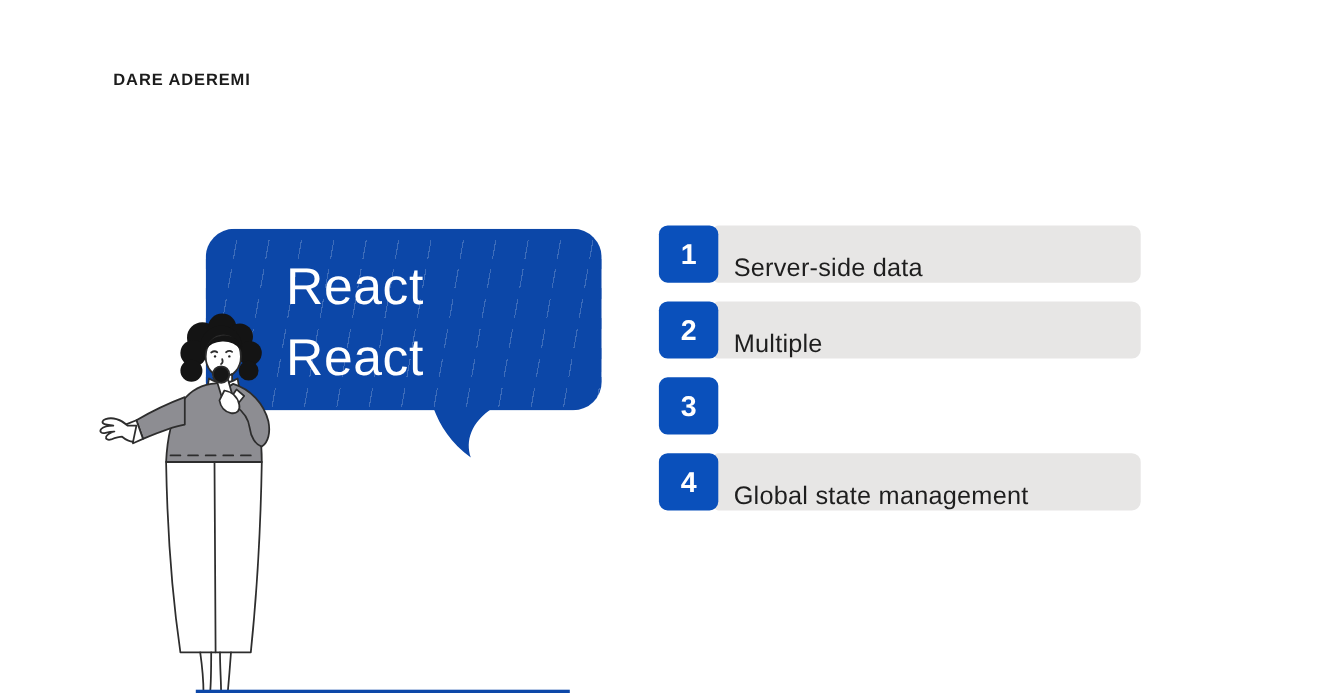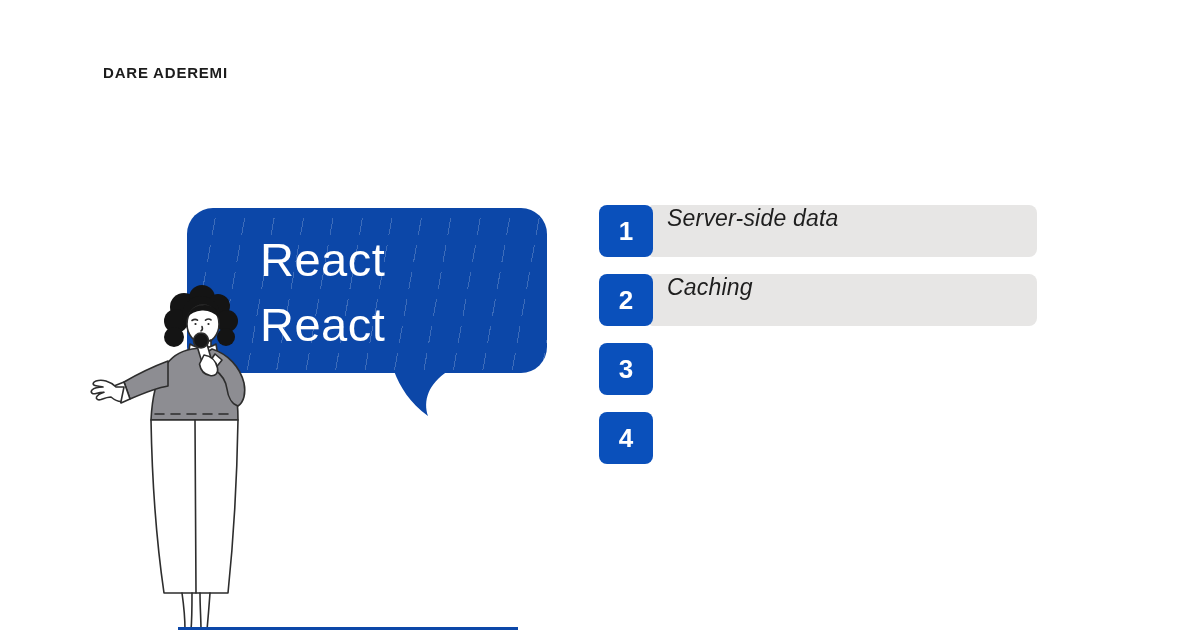--- a/index.html
+++ b/index.html
@@ -47,22 +47,22 @@
   .row{
     display:flex;align-items:stretch;height:52px;margin-bottom:17px;
   }
   .badge{
     width:54px;min-width:54px;border-radius:8px;background:var(--badge-blue);
     display:flex;align-items:center;justify-content:center;
     color:#ffffff;font-size:26px;font-weight:700;position:relative;z-index:2;
   }
   .bar{
     flex:1;background:var(--bar-gray);border-radius:4px 8px 8px 4px;
-    margin-left:-4px;display:flex;align-items:flex-start;padding-left:18px;
-    position:relative;z-index:1;font-style:italic;
+    margin-left:-4px;display:flex;align-items:flex-end;padding-left:18px;
+    position:relative;z-index:1;
   }
   .bar .label{
     font-size:23px;color:var(--text-dark);font-weight:400;letter-spacing:0.2px;
   }
   .bottom-accent{
     position:absolute;left:178px;top:627px;width:340px;height:3px;
     background:var(--bubble-blue);
   }
 </style>
 </head>
@@ -142,30 +142,33 @@
       </div>
       <div class="bar">
         <span class="label">Server-side data</span>
       </div>
     </div>
     <div class="row">
       <div class="badge">
         <span>2</span>
       </div>
       <div class="bar">
-        <span class="label">Caching</span>
+        <span class="label">Multiple</span>
       </div>
     </div>
     <div class="row">
       <div class="badge">
         <span>3</span>
       </div>
     </div>
     <div class="row">
       <div class="badge">
         <span>4</span>
       </div>
+      <div class="bar">
+        <span class="label">Global state management</span>
+      </div>
     </div>
   </div>
 
   <div class="bottom-accent"></div>
 
 </div>
 
 </body></html>

